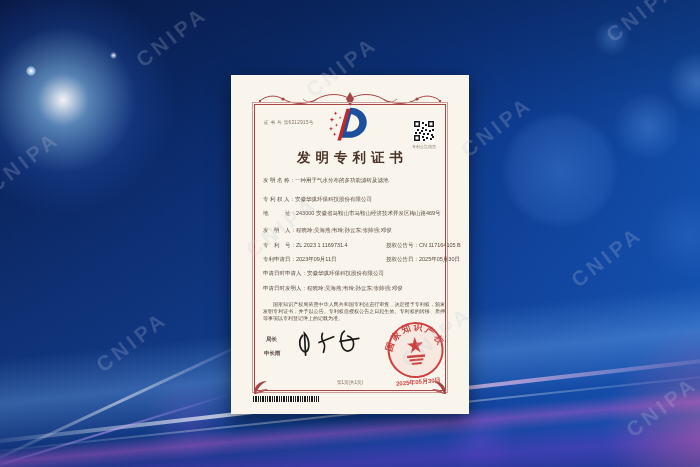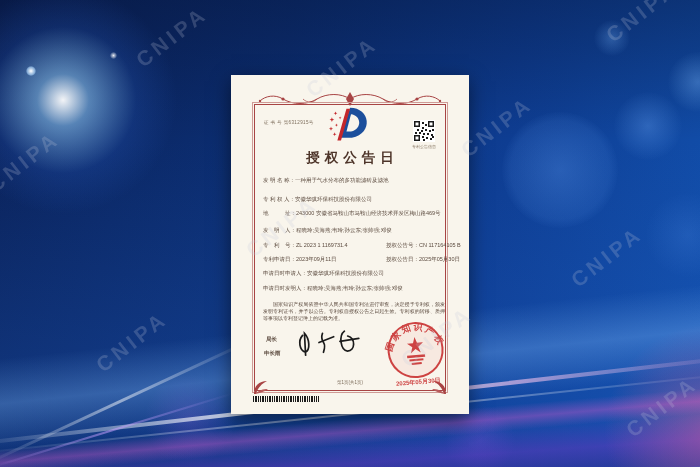--- a/index.html
+++ b/index.html
@@ -166,21 +166,21 @@
         <rect x="18" y="14" width="2" height="2"></rect>
           <rect x="9" y="16" width="2" height="2"></rect>
         <rect x="13" y="17" width="2" height="2"></rect>
           <rect x="17" y="18" width="2" height="2"></rect>
         <rect x="10" y="19" width="2" height="2"></rect>
           <rect x="19" y="16" width="2" height="2"></rect>
       </g>
     </svg>
     <div class="abs qr-cap">专利公告信息</div>
 
-    <div class="abs cert-title">授权公告日</div>
+    <div class="abs cert-title">发明专利证书</div>
 
     <div class="brow r1"><span>发 明 名 称：</span><span>一种用于气水分布的多功能滤砖及滤池</span></div>
     <div class="brow r2"><span>专 利 权 人：</span><span>安徽华骐环保科技股份有限公司</span></div>
     <div class="brow r3"><span>地　　　址：</span><span>243000 安徽省马鞍山市马鞍山经济技术开发区梅山路469号</span></div>
     <div class="brow r4"><span>发　明　人：</span><span>程晓玲;吴海燕;韦玲;孙云东;张帅强;邓俊</span></div>
     <div class="brow r5"><span>专　利　号：</span><span>ZL 2023 1 1169731.4</span><span class="c2"><span>授权公告号：</span><span>CN 117164105 B</span></span></div>
     <div class="brow r6"><span>专利申请日：</span><span>2023年09月11日</span><span class="c2"><span>授权公告日：</span><span>2025年05月30日</span></span></div>
     <div class="brow r7"><span>申请日时申请人：</span><span>安徽华骐环保科技股份有限公司</span></div>
     <div class="brow r8"><span>申请日时发明人：</span><span>程晓玲;吴海燕;韦玲;孙云东;张帅强;邓俊</span></div>
 

